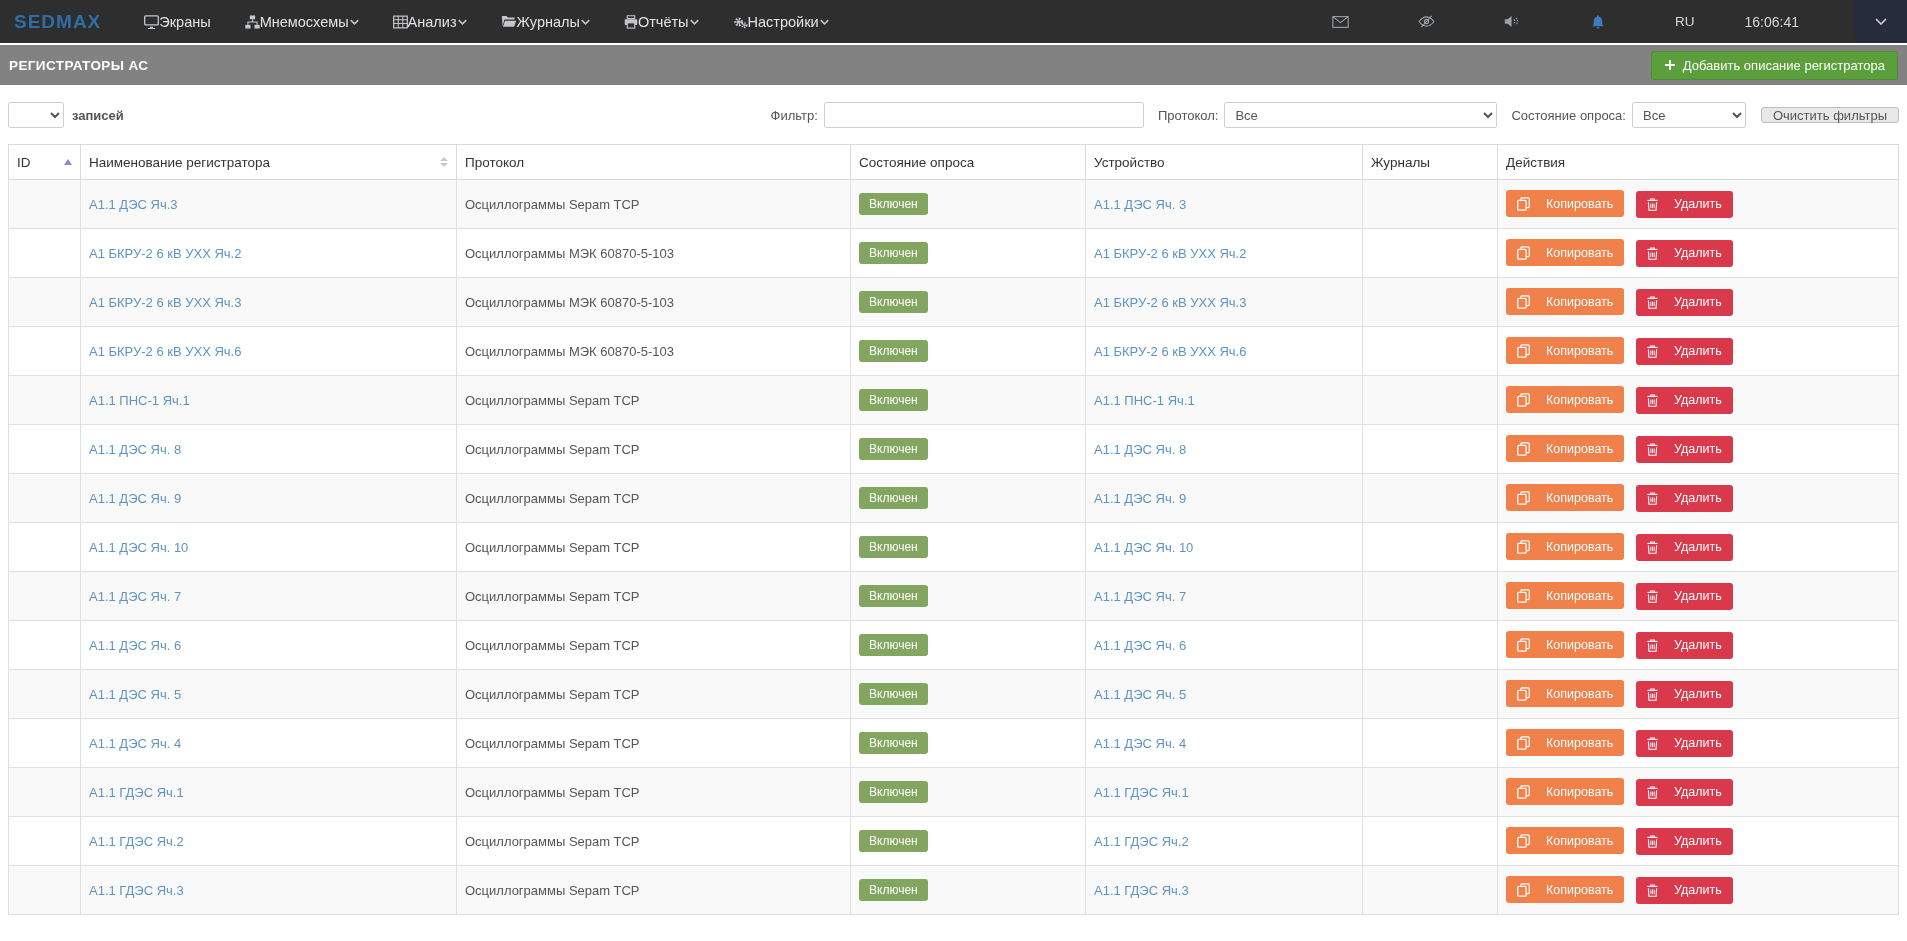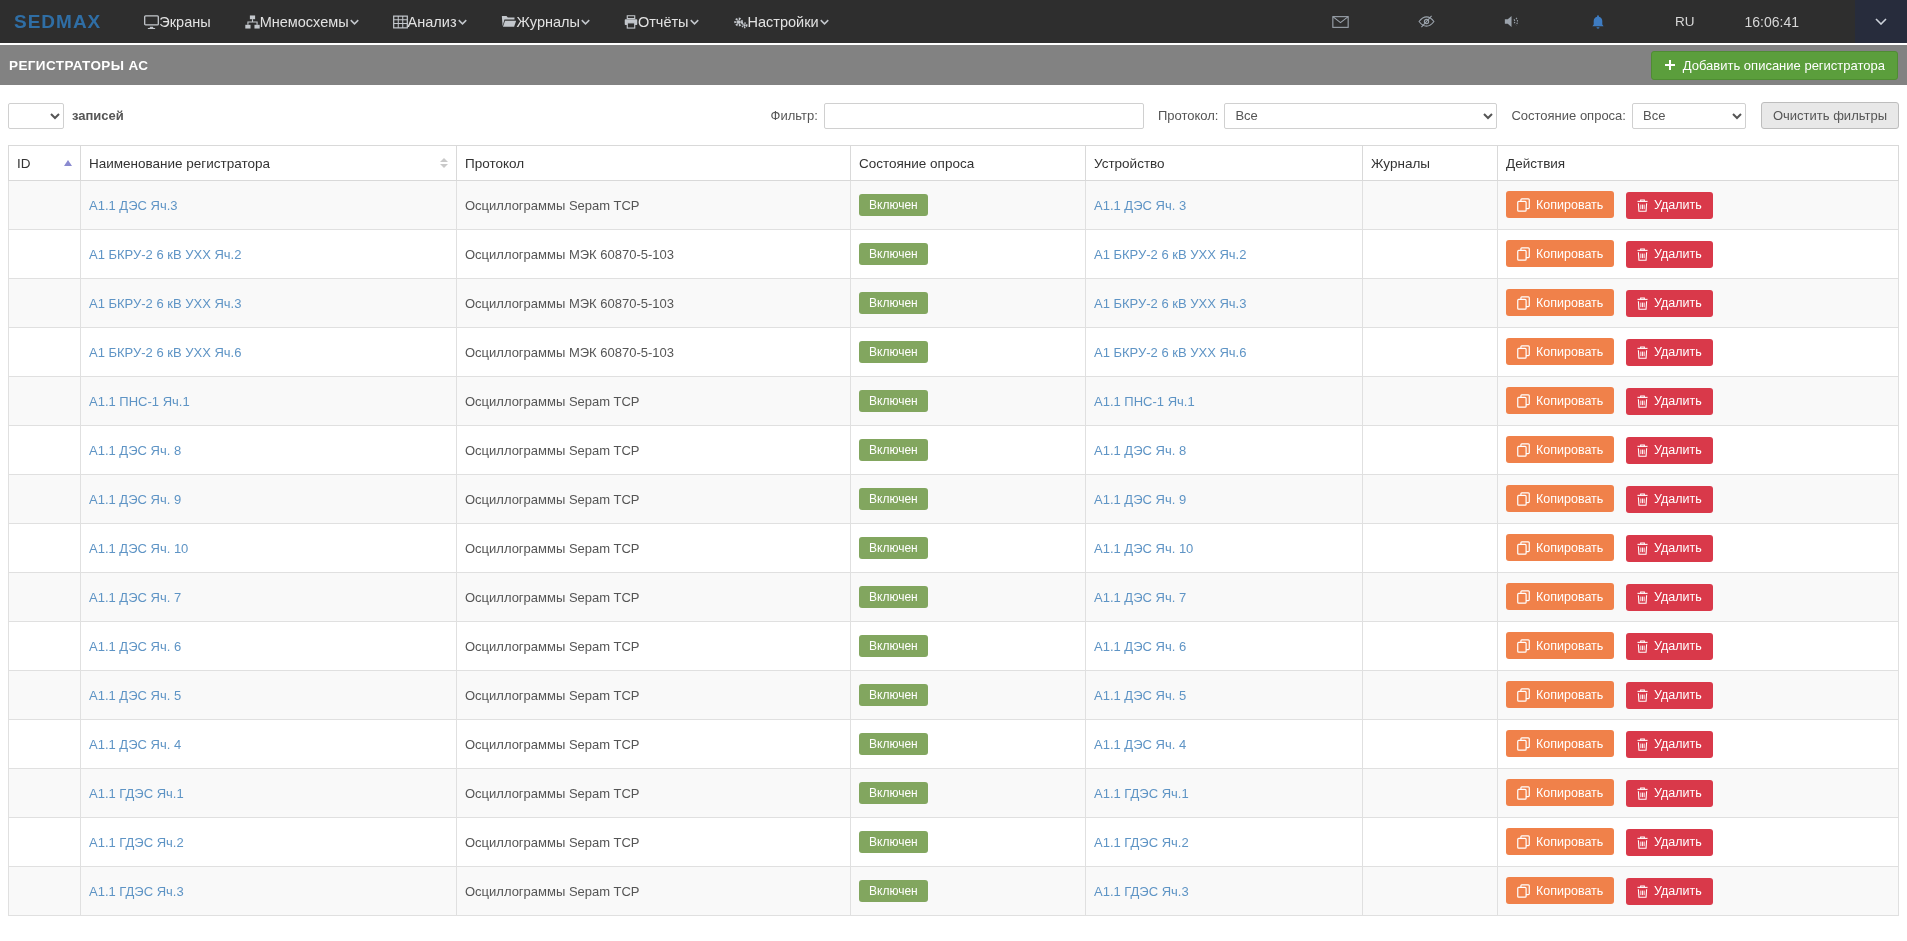--- a/index.html
+++ b/index.html
@@ -29,31 +29,31 @@
   .content { padding:0 8px; }
   .filter-bar { display:flex; align-items:center; margin:17px 0 16px; font-size:13px; color:#555; }
   .sel, .txt { height:26px; border:1px solid #d0d0d0; border-radius:2px; background:#fff; font-family:inherit; font-size:13px; color:#555; padding:0 6px; }
   .sel-pagesize { width:56px;padding-left:29px; }
   .pagesize-suffix { margin-left:8px;font-weight:bold; }
   .spacer { flex:1; }
   .flt-label { margin-left:14px; margin-right:6px; }
   .txt-filter { width:320px; }
   .sel-protocol { width:273px; }
   .sel-state { width:114px; }
-  .btn-clear { margin-left:15px; height:27px; padding:0 11px; background:#e8e8e8; border:1px solid #bdbdbd; border-radius:3px; color:#555; font-size:13px; font-family:inherit; cursor:pointer; }
+  .btn-clear { margin-left:15px; height:16px; padding:0 11px; background:#e8e8e8; border:1px solid #bdbdbd; border-radius:3px; color:#555; font-size:13px; font-family:inherit; cursor:pointer; }
 
   
   table { width:100%; border-collapse:collapse; table-layout:fixed; }
   th, td { border:1px solid #e0e0e0; padding:0 8px; text-align:left; overflow:hidden; white-space:nowrap; }
   thead th { height:35px; font-weight:normal; color:#333; font-size:13.5px; position:relative; border-color:#d9d9d9; cursor:pointer; background:#fff; }
   tbody td { height:49px; font-size:13px; color:#555; }
   tbody tr:nth-child(odd) { background:#f9f9f9; }
   td.c-name, td.c-device { color:var(--link-blue); cursor:pointer; }
   .badge { display:inline-block; background:var(--badge-green); color:#fff; font-size:12px; padding:4px 10px; border-radius:3px; }
-  .btn-act { display:inline-flex; align-items:center; gap:6px; height:27px; padding:0 11px; border:none; border-radius:3px; color:#fff; font-size:12.5px; font-family:inherit; cursor:pointer; }
+  .btn-act { display:inline-flex; align-items:center; gap:16px; height:27px; padding:0 11px; border:none; border-radius:3px; color:#fff; font-size:12.5px; font-family:inherit; cursor:pointer; }
   .btn-copy { background:var(--copy-orange); margin-right:8px; }
   .btn-delete { background:var(--delete-red); }
   .bicon { display:inline-flex; }
 
   
   .sort { position:absolute; right:8px; top:50%; transform:translateY(-50%); display:flex; flex-direction:column; gap:2px; }
   .tri { width:0; height:0; border-left:4px solid transparent; border-right:4px solid transparent; }
   .tri-up-blue { border-bottom:6px solid #8a8ad0; }
   .tri-up { border-bottom:4px solid #c9c9c9; }
   .tri-down { border-top:4px solid #c9c9c9; }

